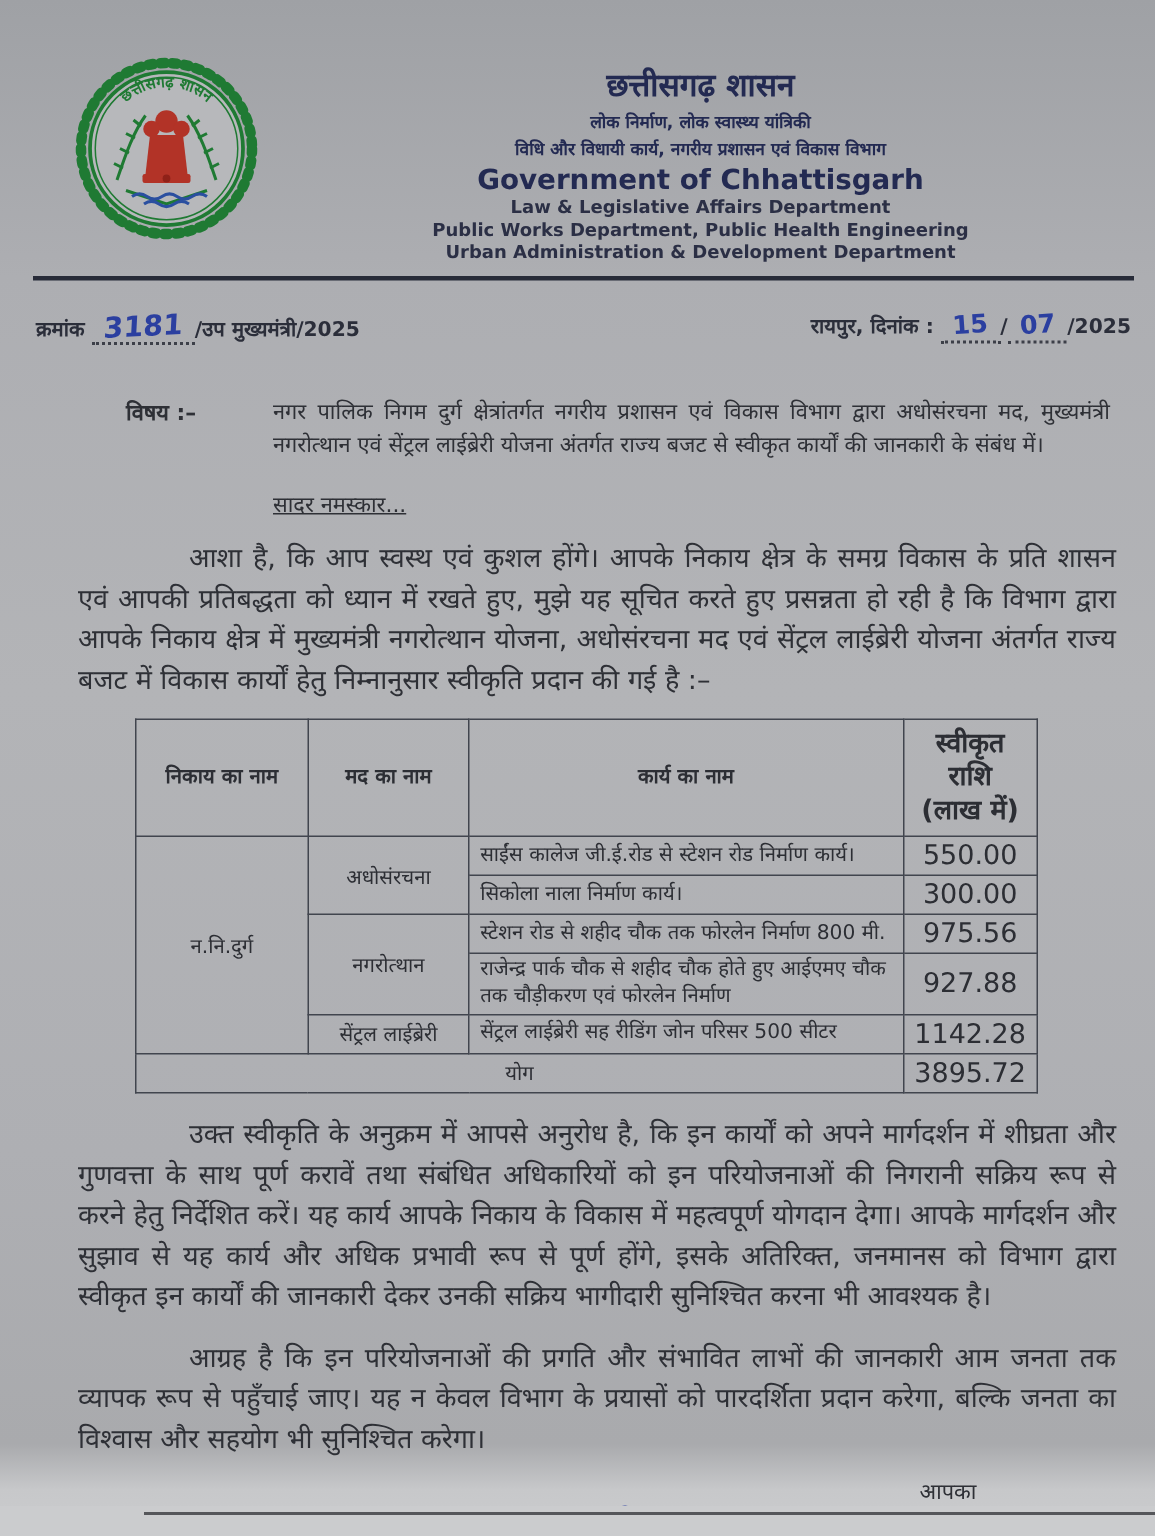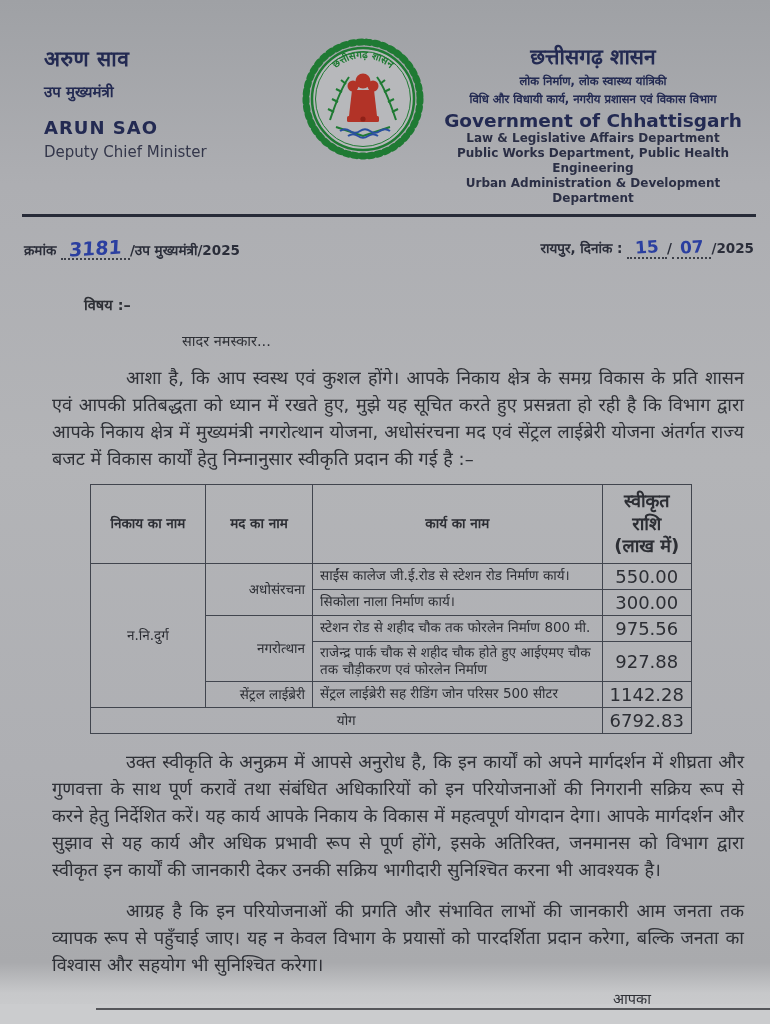--- a/index.html
+++ b/index.html
@@ -26,29 +26,29 @@
   
   .ref-line { display:flex; justify-content:space-between; padding:20px 16px 0 24px; font-size:13.5px; font-weight:bold; color:#2b2e3a; }
   .hand { color:#2b3fa0; font-weight:600; display:inline-block; }
   .dotline { border-bottom:2px dotted #3c3f48; padding:0 8px 0 8px; display:inline-block; }
   .serial { font-size:19px; transform:rotate(-3deg) skewX(-6deg); margin-bottom:-3px; }
   .dd { font-size:17px; transform:rotate(-4deg); }
   
   .subject-row { display:flex; margin:34px 30px 0 84px; font-size:14.5px; color:#2e3036; }
   .subject-label { width:72px; flex:none; font-weight:bold; }
   .subject-text { margin-left:26px; line-height:1.55; text-align:justify; }
-  .salutation { margin:16px 0 0 182px; font-size:14.5px; }
+  .salutation { margin:16px 0 0 182px; font-size:14.5px;text-decoration:underline; }
   
   .para { margin:14px 26px 0 52px; font-size:18px; line-height:1.5; text-align:justify; text-indent:74px; }
   
   .sanction-table { border-collapse:collapse; margin:12px 0 0 90px; width:602px; font-size:13.5px; color:#2c2e34; }
   .sanction-table th, .sanction-table td { border:1.6px solid #41454e; padding:2px 7px; }
   .sanction-table th { font-weight:bold; text-align:center; line-height:1.25; padding:5px 4px; }
   .col-nikay { width:116px; text-align:center; }
-  .col-mad { width:108px; text-align:right; }
+  .col-mad { width:108px; text-align:center; }
   .col-work { width:294px; text-align:left; line-height:1.3; }
   .col-amt { width:84px; text-align:center; font-size:18px; }
   .total-row td { font-weight:normal; }
   .total-label { text-align:center; }
   
   .closing { margin:22px 0 0 166px; font-size:15px; }
   .sign-zone { position:relative; height:102px; margin-top:10px; }
   .mid-sign { position:absolute; left:352px; top:10px; }
   .right-sign { position:absolute; left:578px; top:0; width:108px; text-align:center; font-size:14.5px; }
   .right-sign .svg-wrap { margin:2px 0 0 0; }
@@ -56,26 +56,20 @@
   
   .bottom-strip { position:absolute; left:0; right:0; bottom:0; height:20px; background:#cbccce; }
   .bottom-line { position:absolute; left:96px; right:0; bottom:14px; border-top:2px solid #55565a; }
 </style>
 </head>
 <body>
 
 <div class="page">
 
   <div class="header">
-    <div class="h-left">
-      <div class="h-name-hi">अरुण साव</div>
-      <div class="h-title-hi">उप मुख्यमंत्री</div>
-      <div class="h-name-en">ARUN SAO</div>
-      <div class="h-title-en">Deputy Chief Minister</div>
-    </div>
 
     <div class="h-emblem">
       <svg width="134" height="140" viewBox="0 0 134 140">
 
         <circle cx="67" cy="71" r="57" fill="none" stroke="#1f7a33" stroke-width="7" stroke-dasharray="3.2 4.8" stroke-linecap="round"></circle>
         <circle cx="67" cy="71" r="51" fill="#b7b8bb" stroke="#1f7a33" stroke-width="2.5"></circle>
         <circle cx="67" cy="71" r="47.5" fill="none" stroke="#1f7a33" stroke-width="1"></circle>
 
         <defs>
             <path id="arcTop" d="M 26,71 A 41,41 0 0 1 108,71"></path>
@@ -127,20 +121,21 @@
       <span class="dotline"><span class="hand serial">3181</span></span><span>/उप मुख्यमंत्री/2025</span>
     </div>
     <div>
       <span>रायपुर, दिनांक :</span>
       <span class="dotline"><span class="hand dd">15</span></span><span>/</span><span class="dotline"><span class="hand dd">07</span></span><span>/2025</span>
     </div>
   </div>
 
   <div class="subject-row">
     <div class="subject-label">विषय :–</div>
+    <div class="subject-text">नगर पालिक निगम दुर्ग क्षेत्रांतर्गत नगरीय प्रशासन एवं विकास विभाग द्वारा अधोसंरचना मद, मुख्यमंत्री नगरोत्थान एवं सेंट्रल लाईब्रेरी योजना अंतर्गत राज्य बजट से स्वीकृत कार्यों की जानकारी के संबंध में।</div>
   </div>
 
   <div class="salutation">सादर नमस्कार...</div>
 
   <p class="para">आशा है, कि आप स्वस्थ एवं कुशल होंगे। आपके निकाय क्षेत्र के समग्र विकास के प्रति शासन एवं आपकी प्रतिबद्धता को ध्यान में रखते हुए, मुझे यह सूचित करते हुए प्रसन्नता हो रही है कि विभाग द्वारा आपके निकाय क्षेत्र में मुख्यमंत्री नगरोत्थान योजना, अधोसंरचना मद एवं सेंट्रल लाईब्रेरी योजना अंतर्गत राज्य बजट में विकास कार्यों हेतु निम्नानुसार स्वीकृति प्रदान की गई है :–</p>
 
   <table class="sanction-table">
     <thead>
       <tr>
         <th class="col-nikay">निकाय का नाम</th>
@@ -172,21 +167,21 @@
         <td class="col-work">राजेन्द्र पार्क चौक से शहीद चौक होते हुए आईएमए चौक तक चौड़ीकरण एवं फोरलेन निर्माण</td>
         <td class="col-amt">927.88</td>
       </tr>
       <tr>
         <td class="col-mad">सेंट्रल लाईब्रेरी</td>
         <td class="col-work">सेंट्रल लाईब्रेरी सह रीडिंग जोन परिसर 500 सीटर</td>
         <td class="col-amt">1142.28</td>
       </tr>
       <tr class="total-row">
         <td colspan="3" class="total-label">योग</td>
-        <td class="col-amt">6792.83</td>
+        <td class="col-amt">3895.72</td>
       </tr>
     </tbody>
   </table>
 
   <p class="para">उक्त स्वीकृति के अनुक्रम में आपसे अनुरोध है, कि इन कार्यों को अपने मार्गदर्शन में शीघ्रता और गुणवत्ता के साथ पूर्ण करावें तथा संबंधित अधिकारियों को इन परियोजनाओं की निगरानी सक्रिय रूप से करने हेतु निर्देशित करें। यह कार्य आपके निकाय के विकास में महत्वपूर्ण योगदान देगा। आपके मार्गदर्शन और सुझाव से यह कार्य और अधिक प्रभावी रूप से पूर्ण होंगे, इसके अतिरिक्त, जनमानस को विभाग द्वारा स्वीकृत इन कार्यों की जानकारी देकर उनकी सक्रिय भागीदारी सुनिश्चित करना भी आवश्यक है।</p>
   <p class="para">आग्रह है कि इन परियोजनाओं की प्रगति और संभावित लाभों की जानकारी आम जनता तक व्यापक रूप से पहुँचाई जाए। यह न केवल विभाग के प्रयासों को पारदर्शिता प्रदान करेगा, बल्कि जनता का विश्वास और सहयोग भी सुनिश्चित करेगा।</p>
 
 
   <div class="sign-zone">
     <div class="mid-sign">

